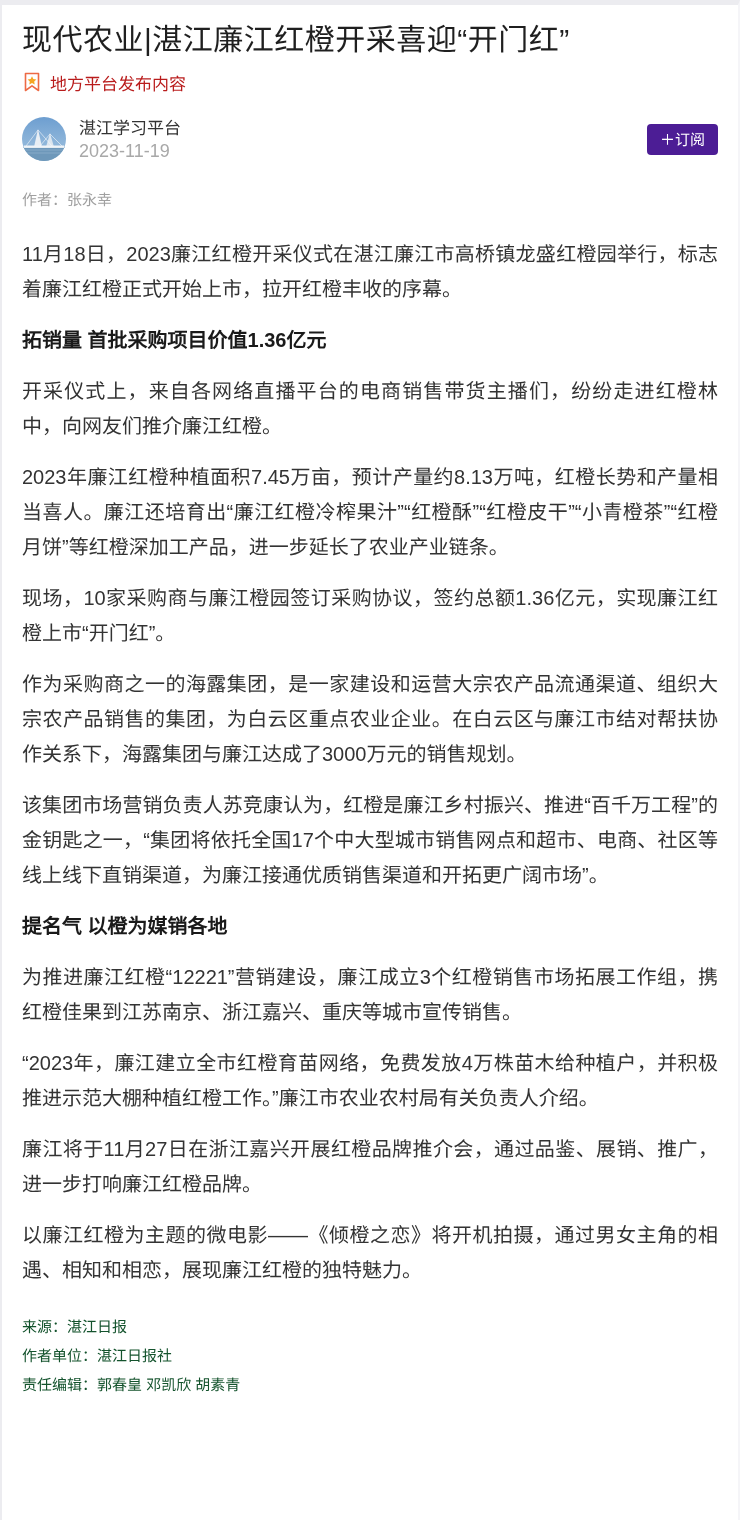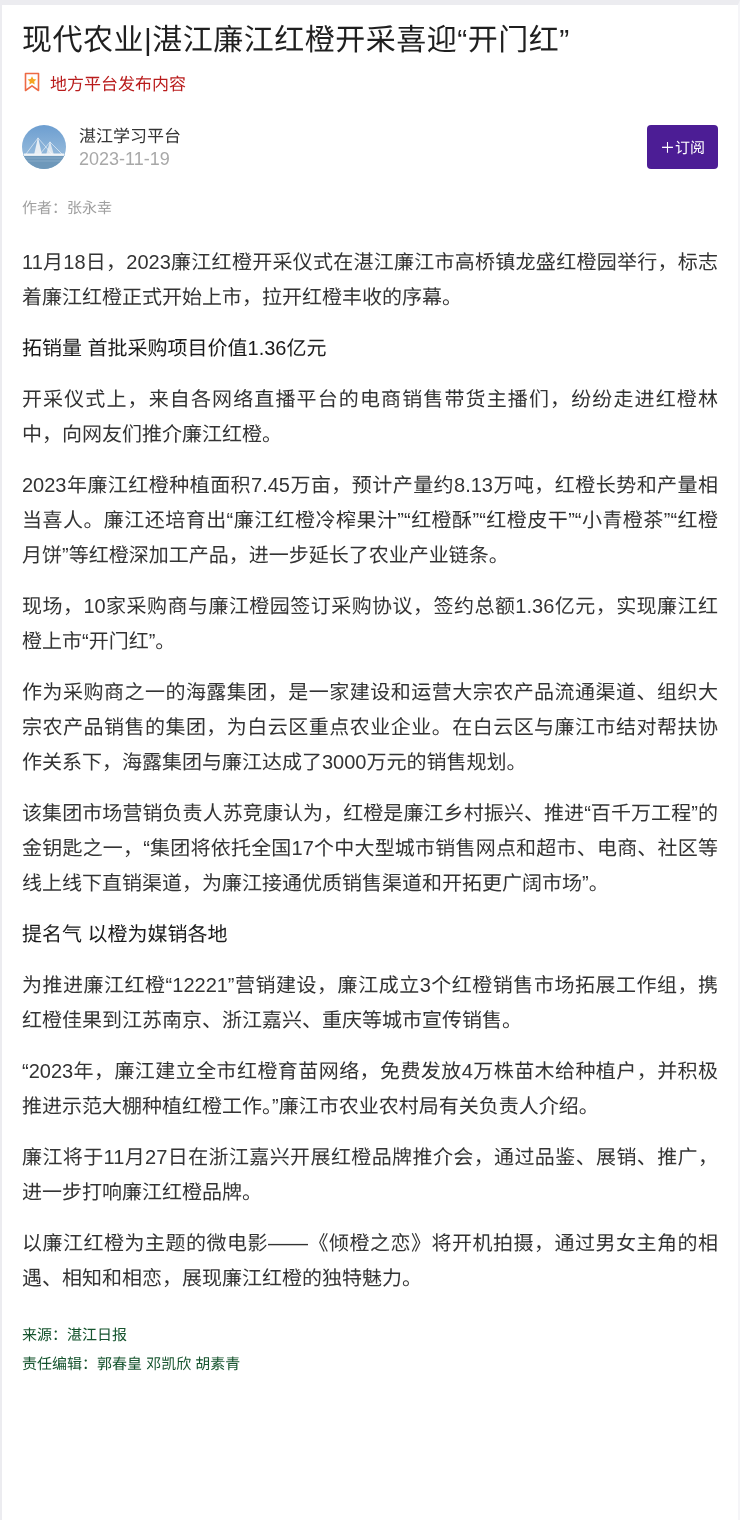--- a/index.html
+++ b/index.html
@@ -27,22 +27,23 @@
     margin-top: 14px;
     display: flex;
     align-items: center;
     gap: 8px;
     height: 22px;
   }
   .tag-row .tag-label { font-size: 17px; color: #b91c1c; }
   .badge-icon { width: 20px; height: 20px; display: inline-block; }
 
   .publisher-row {
-    margin-top: 32px;
+    margin-top: 24px;
     display: flex;
+    align-items: center;
     height: 44px;
   }
   .avatar {
     width: 44px; height: 44px; border-radius: 50%;
     overflow: hidden; flex: 0 0 44px;
     cursor: pointer;
   }
   .publisher-meta { margin-left: 13px; display: flex; flex-direction: column; justify-content: center; }
   .publisher-name { font-size: 17px; color: #333; font-weight: 500; line-height: 22px; cursor: pointer; }
   .publish-date { font-size: 18px; color: #a8a8a8; line-height: 19px; margin-top: 2px; }
@@ -71,21 +72,21 @@
   .article p.para {
     font-size: 20px;
     line-height: 35px;
     color: #333;
     text-align: justify;
   }
   .article h3.sub-heading {
     font-size: 20px;
     line-height: 35px;
     color: #1a1a1a;
-    font-weight: 400;
+    font-weight: 700;
   }
 
   .footer-meta { margin-top: 24px; }
   .footer-meta p.meta-line {
     font-size: 15px;
     line-height: 29px;
     color: #14532d;
   }
 </style>
 </head>
@@ -144,16 +145,17 @@
       <p class="para">该集团市场营销负责人苏竞康认为，红橙是廉江乡村振兴、推进“百千万工程”的金钥匙之一，“集团将依托全国17个中大型城市销售网点和超市、电商、社区等线上线下直销渠道，为廉江接通优质销售渠道和开拓更广阔市场”。</p>
       <h3 class="sub-heading">提名气 以橙为媒销各地</h3>
       <p class="para">为推进廉江红橙“12221”营销建设，廉江成立3个红橙销售市场拓展工作组，携红橙佳果到江苏南京、浙江嘉兴、重庆等城市宣传销售。</p>
       <p class="para">“2023年，廉江建立全市红橙育苗网络，免费发放4万株苗木给种植户，并积极推进示范大棚种植红橙工作。”廉江市农业农村局有关负责人介绍。</p>
       <p class="para">廉江将于11月27日在浙江嘉兴开展红橙品牌推介会，通过品鉴、展销、推广，进一步打响廉江红橙品牌。</p>
       <p class="para">以廉江红橙为主题的微电影——《倾橙之恋》将开机拍摄，通过男女主角的相遇、相知和相恋，展现廉江红橙的独特魅力。</p>
     </div>
 
   <div class="footer-meta">
       <p class="meta-line">来源：湛江日报</p>
+      <p class="meta-line">作者单位：湛江日报社</p>
       <p class="meta-line">责任编辑：郭春皇 邓凯欣 胡素青</p>
     </div>
 
 </div>
 
 </body></html>

